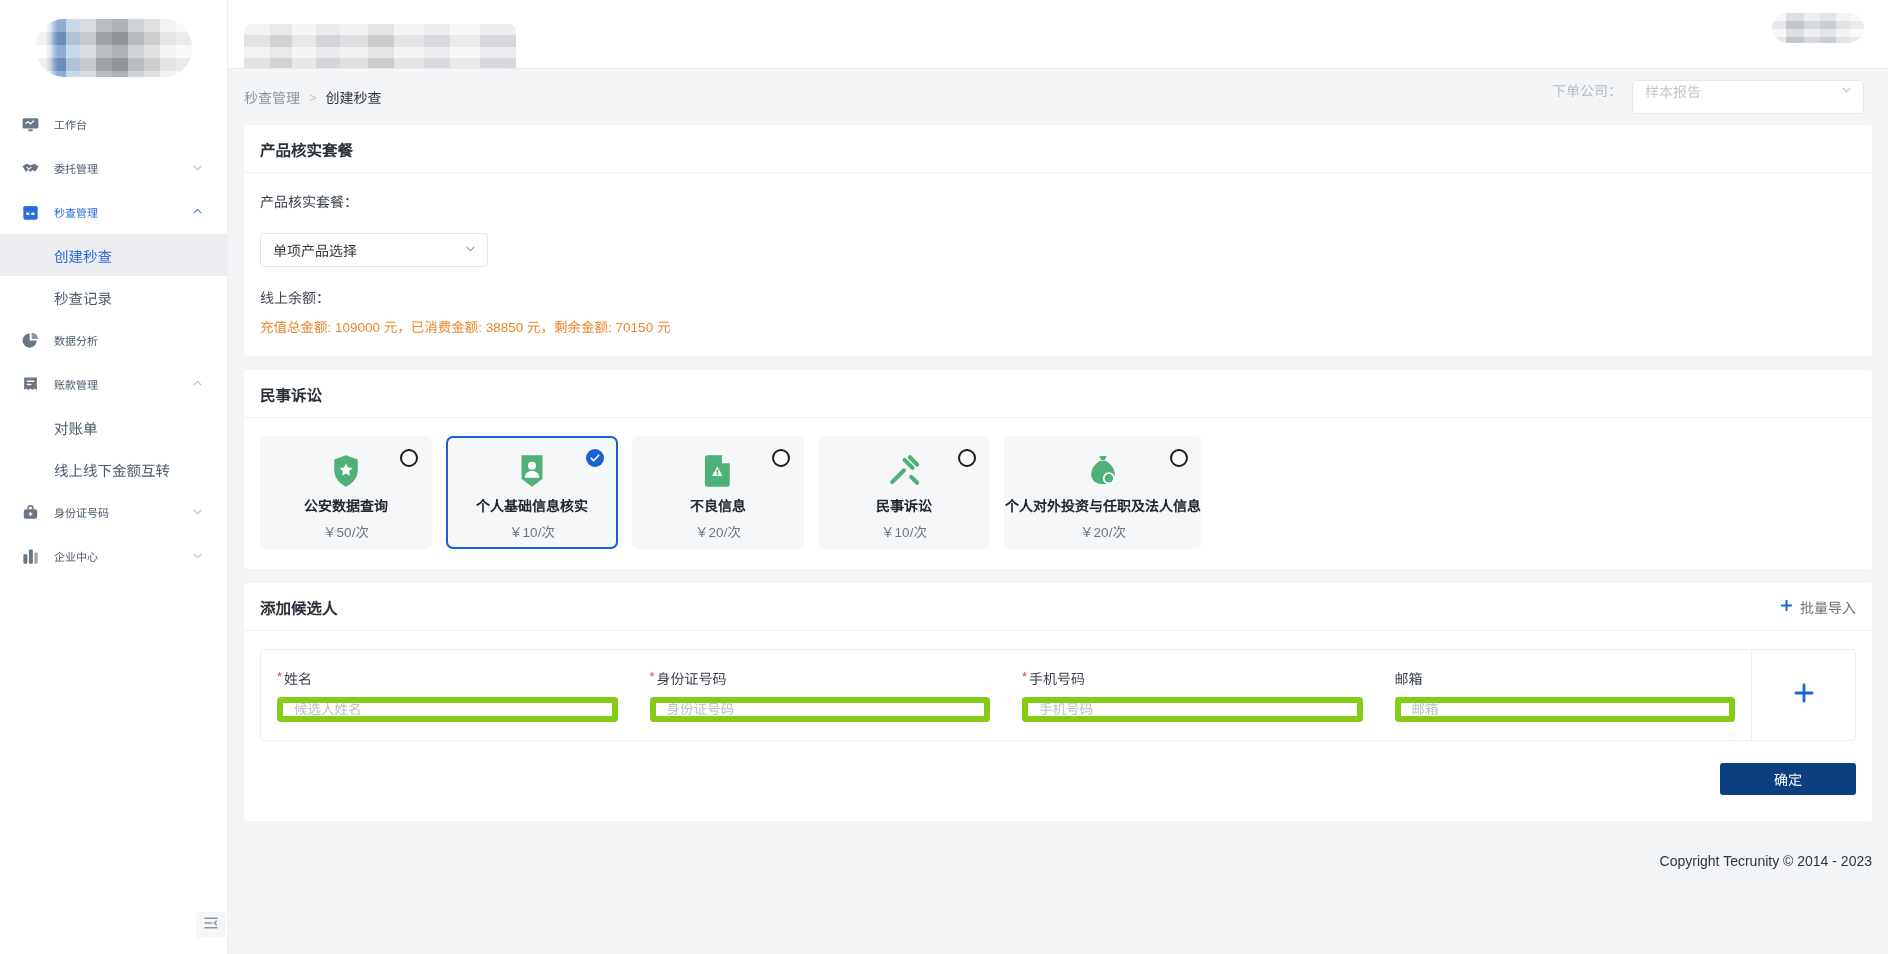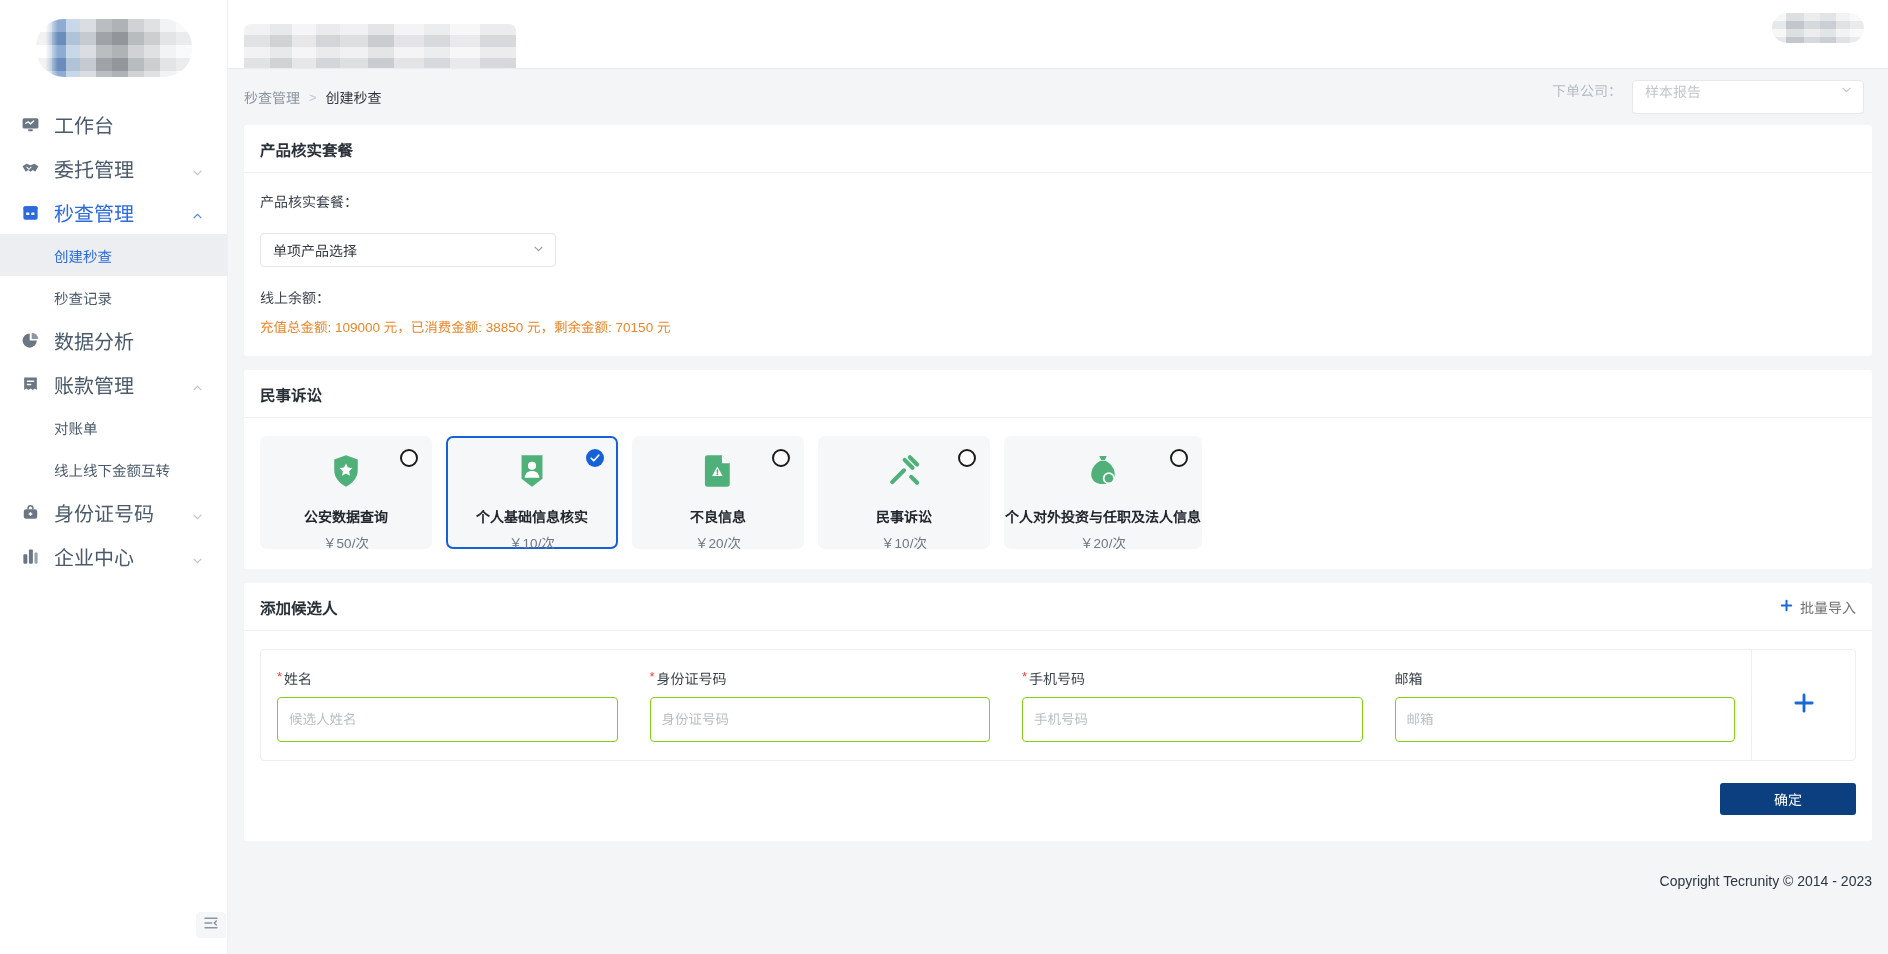--- a/index.html
+++ b/index.html
@@ -34,21 +34,21 @@
   .logo-blur::after{
     content:""; position:absolute; inset:0;
     background: repeating-linear-gradient(180deg,
       rgba(255,255,255,.22) 0 13px, rgba(0,0,0,.05) 13px 26px);
   }
 
   .nav { padding-top: 6px; }
   .nav-item {
     display: flex; align-items: center; height: 44px;
     padding: 0 22px 0 20px; cursor: pointer; position: relative;
-    color: #4a5a6b; font-size: 20px;
+    color: #4a5a6b; font-size: 11px;
   }
   .nav-item .ico { width: 20px; height: 20px; margin-right: 14px; flex: 0 0 20px;
                    display:flex; align-items:center; justify-content:center; }
   .nav-item .ico svg { display: block; }
   .nav-item .lbl { flex: 1 1 auto; white-space: nowrap; }
   .nav-item .chev { width: 14px; height: 14px; flex: 0 0 14px; opacity: .55; }
   .nav-item.open { color: #2d6adc; }
   .nav-item.open .chev { opacity: .8; }
 
   .sub-item {
@@ -126,39 +126,39 @@
   }
   .panel-head .spacer { flex: 1 1 auto; }
   .batch-import {
     display: flex; align-items: center; gap: 6px;
     color: #737373; font-size: 14px; font-weight: 400; cursor: pointer;
   }
   .panel-body { padding: 18px 16px 20px 16px; }
 
   .field-label { font-size: 14px; color: #3c434c; margin-bottom: 22px; }
   .pkg-select {
-    width: 296px; height: 34px; border: 1px solid #e2e5e9; border-radius: 4px;
+    width: 228px; height: 34px; border: 1px solid #e2e5e9; border-radius: 4px;
     display: flex; align-items: center; padding: 0 10px 0 12px; cursor: pointer;
     background: #fff;
   }
   .pkg-select .pv { flex: 1 1 auto; font-size: 14px; color: #32383f; }
   .balance-label { margin-top: 20px; font-size: 14px; color: #3c434c; margin-bottom: 9px; }
   .balance-text { font-size: 13.5px; color: #e8872b; }
 
   
   .cards { display: flex; gap: 14px; flex-wrap: nowrap; }
   .card {
     width: 172px; height: 113px; background: #f6f7f9; border-radius: 7px;
     border: 2px solid transparent; position: relative; cursor: pointer;
     display: flex; flex-direction: column; align-items: center;
   }
   .card.selected { border-color: #1561d5; }
   .card .c-icon { margin-top: 16px; height: 34px; display:flex; align-items:center; }
   .card .c-name {
-    margin-top: 18px; font-size: 14px; color: #22272e; font-weight: 700;
+    margin-top: 7px; font-size: 14px; color: #22272e; font-weight: 700;
     white-space: nowrap;
   }
   .card .c-price { margin-top: 6px; font-size: 13.5px; color: #6e7680; }
   .card.wide { width: 198px; }
   .radio {
     position: absolute; right: 12px; top: 11px; width: 18px; height: 18px;
     border-radius: 50%; border: 2px solid #1c1c1c; background: #fff;
   }
   .radio.checked {
     border: none; background: #1561d5;
@@ -168,21 +168,21 @@
   
   .cand-grid {
     border: 1px solid #eceef0; border-radius: 4px; display: flex;
     margin: 0 0 0 0;
   }
   .cand-fields { flex: 1 1 auto; display: flex; padding: 18px 0 18px 0; }
   .cand-col { flex: 1 1 0; padding: 0 16px; }
   .cand-col .cl { font-size: 14px; color: #3c434c; margin-bottom: 9px; display:flex; }
   .req { color: #e44; margin-right: 2px; font-size: 13px; line-height: 1.4; }
   .cand-col input {
-    width: 100%; height: 45px; border: 1px solid #84cc16; border-radius: 4px;
+    width: 100%; height: 25px; border: 6px solid #84cc16; border-radius: 4px;
     padding: 0 11px; font-size: 13.5px; color: #32383f; outline: none;
     font-family: "Liberation Sans", sans-serif; background: #fff;
   }
   .cand-col input::placeholder { color: #b9bfc6; }
   .add-row {
     flex: 0 0 104px; border-left: 1px solid #eceef0;
     display: flex; align-items: center; justify-content: center; cursor: pointer;
   }
 
   .submit-row { display: flex; justify-content: flex-end; padding: 22px 0 6px 0; }

